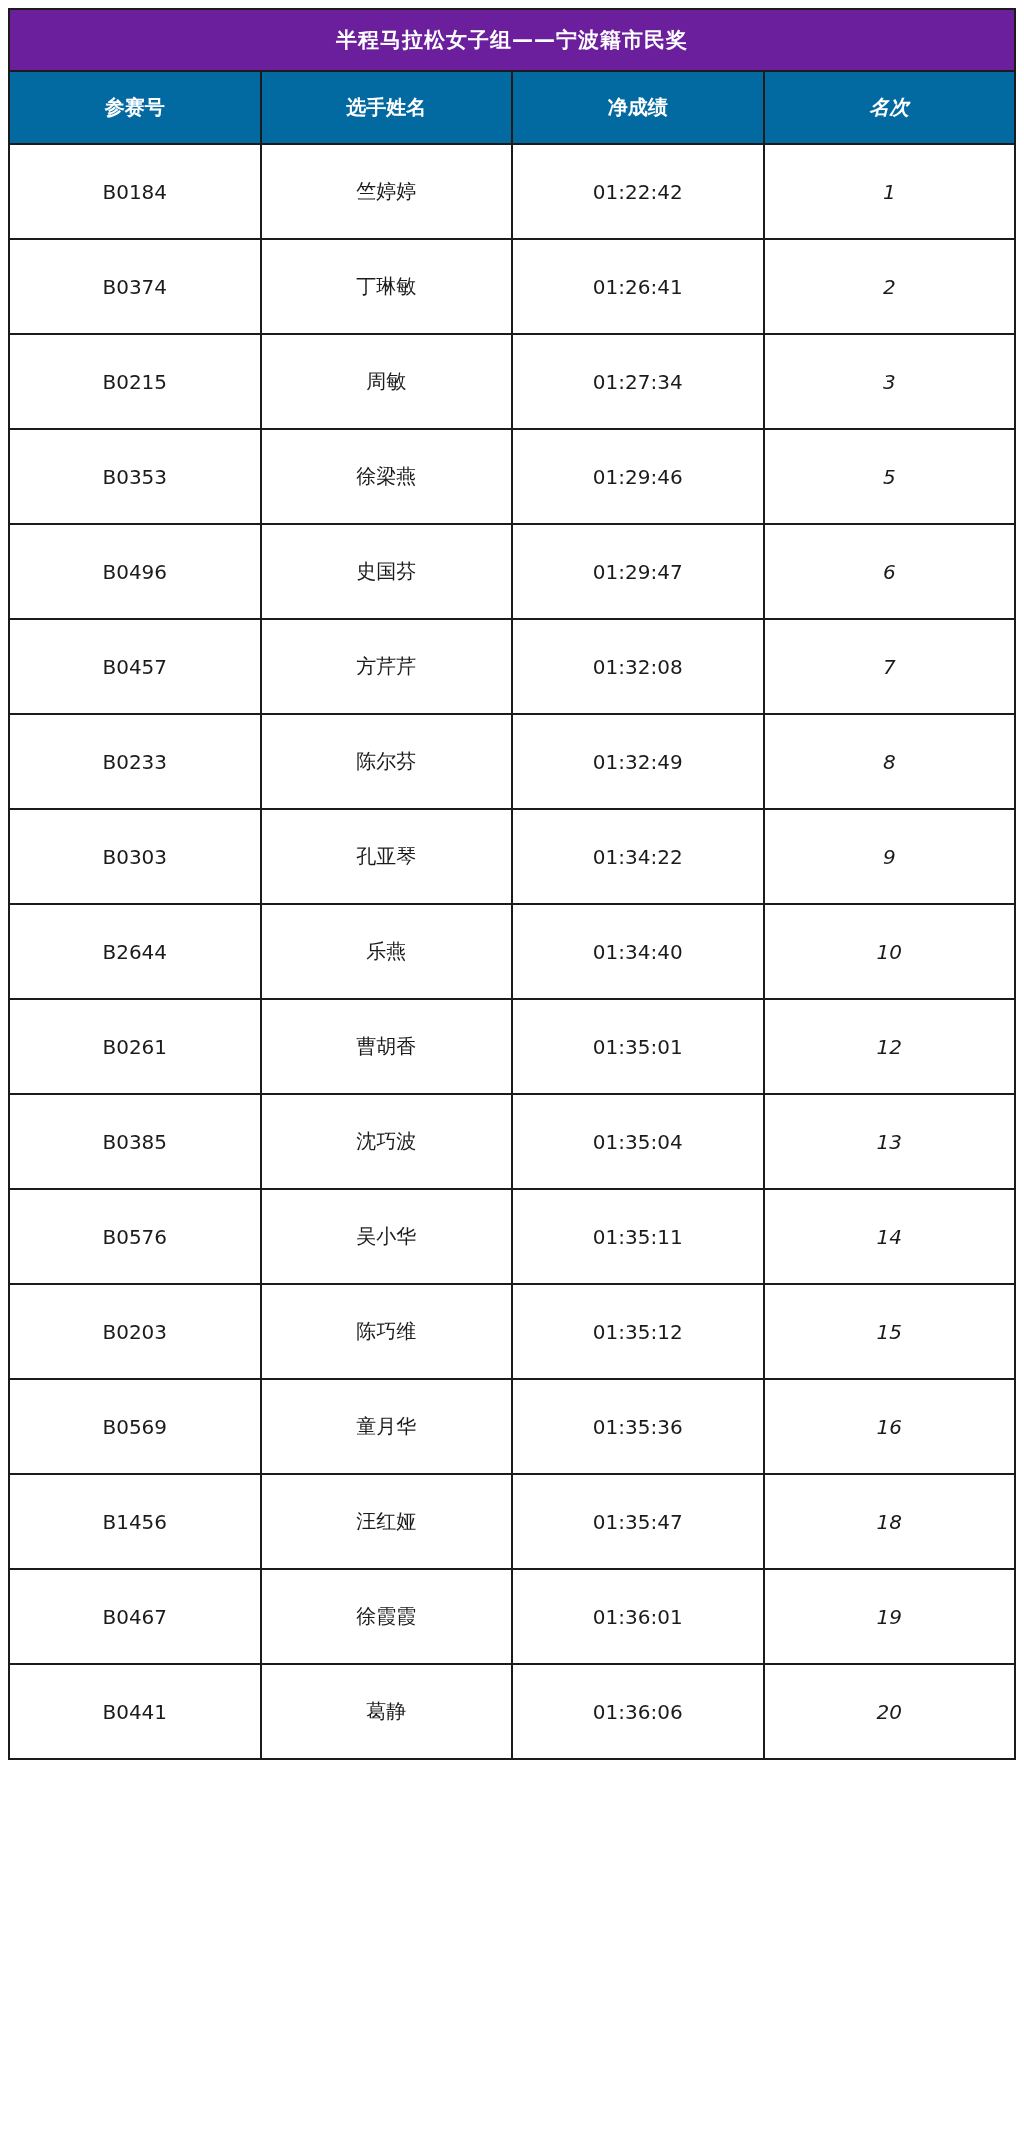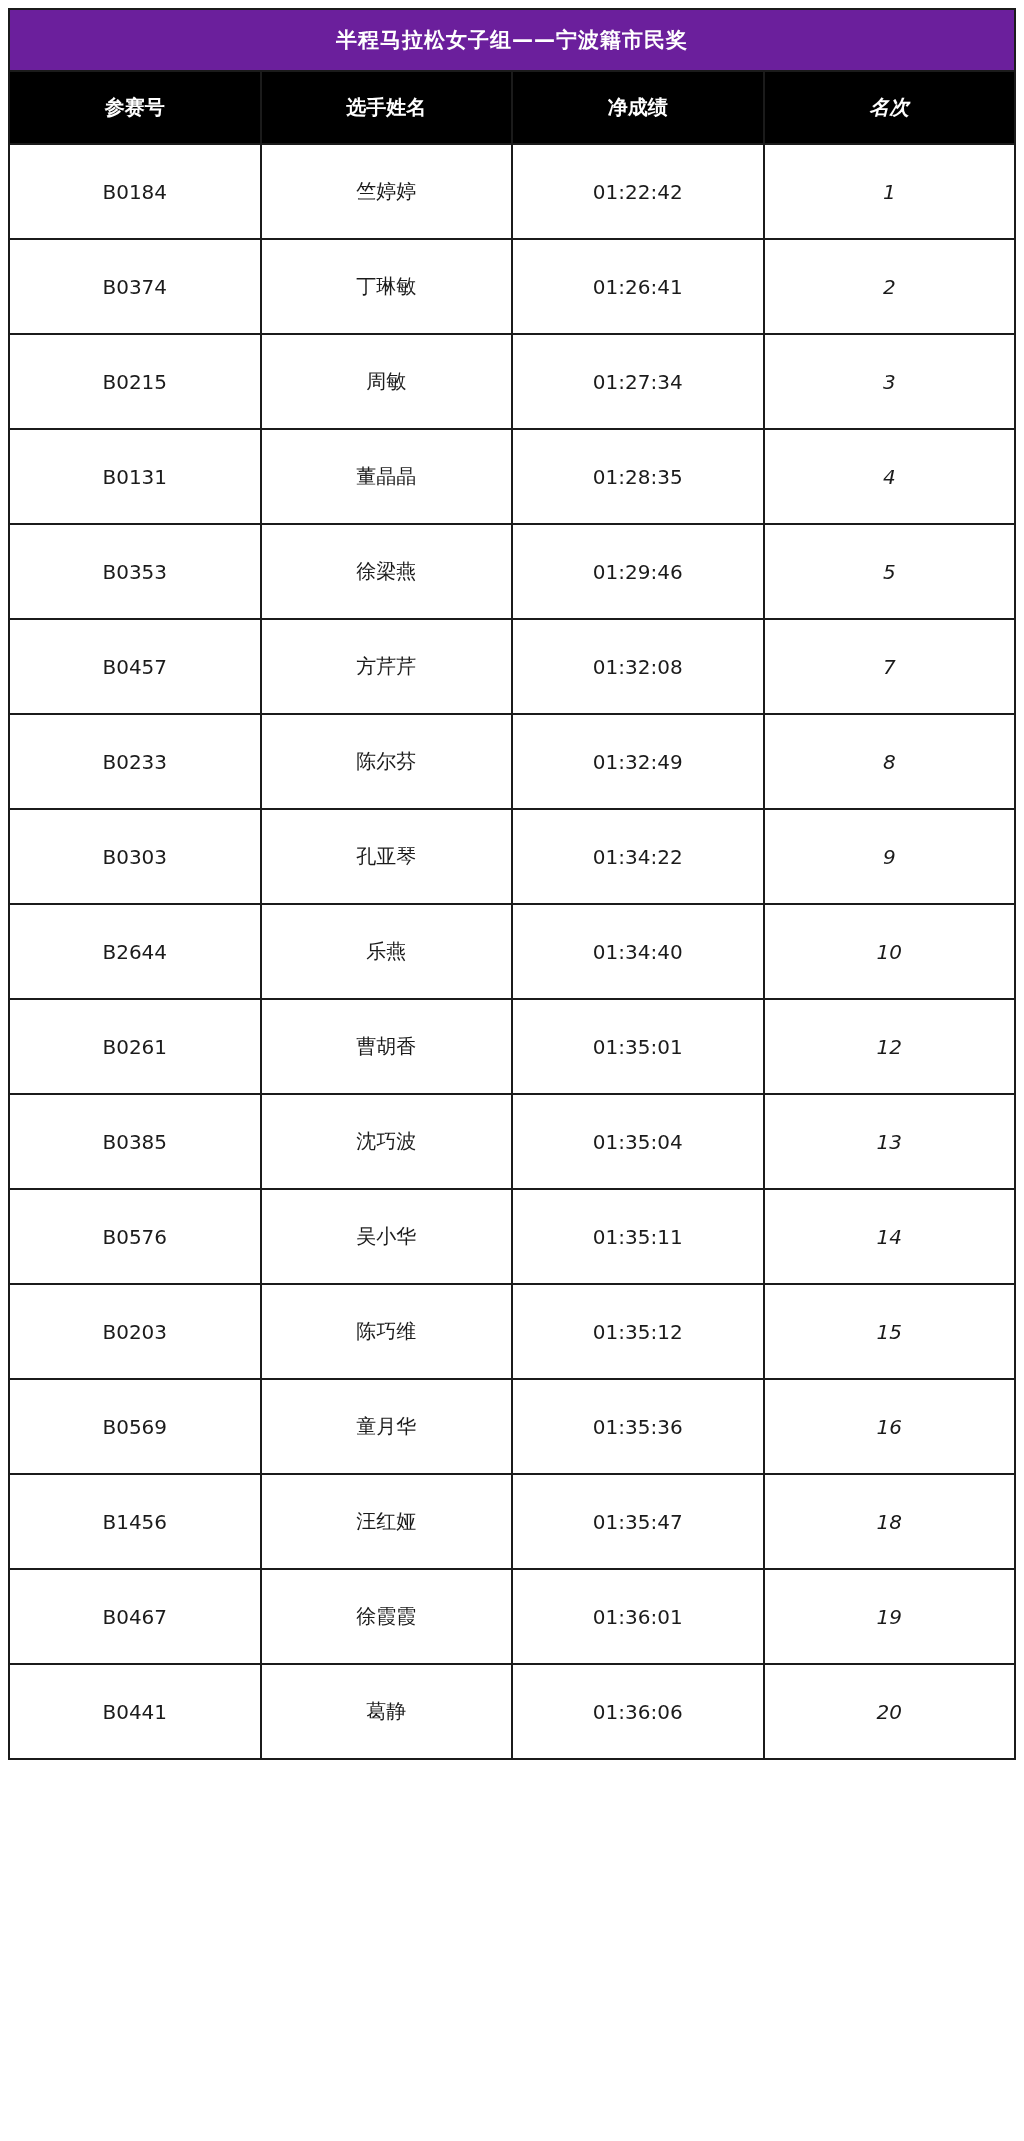--- a/index.html
+++ b/index.html
@@ -31,21 +31,21 @@
   .title-cell {
     background: #6b1f9c;
     color: #ffffff;
     font-size: 21px;
     font-weight: bold;
     text-align: center;
     height: 62px;
     letter-spacing: 1px;
   }
   .header-cell {
-    background: #000000;
+    background: #0369a1;
     color: #ffffff;
     font-size: 20px;
     font-weight: bold;
     text-align: center;
     height: 73px;
   }
   .data-cell {
     background: #ffffff;
     color: #1b1b1b;
     font-size: 20px;
@@ -87,30 +87,30 @@
           <td class="data-cell col-time">01:26:41</td>
           <td class="data-cell col-rank">2</td>
         </tr>
         <tr>
           <td class="data-cell col-bib">B0215</td>
           <td class="data-cell col-name">周敏</td>
           <td class="data-cell col-time">01:27:34</td>
           <td class="data-cell col-rank">3</td>
         </tr>
         <tr>
-          <td class="data-cell col-bib">B0131</td>
-          <td class="data-cell col-name">董晶晶</td>
-          <td class="data-cell col-time">01:28:35</td>
-          <td class="data-cell col-rank">4</td>
-        </tr>
-        <tr>
           <td class="data-cell col-bib">B0353</td>
           <td class="data-cell col-name">徐梁燕</td>
           <td class="data-cell col-time">01:29:46</td>
           <td class="data-cell col-rank">5</td>
+        </tr>
+        <tr>
+          <td class="data-cell col-bib">B0496</td>
+          <td class="data-cell col-name">史国芬</td>
+          <td class="data-cell col-time">01:29:47</td>
+          <td class="data-cell col-rank">6</td>
         </tr>
         <tr>
           <td class="data-cell col-bib">B0457</td>
           <td class="data-cell col-name">方芹芹</td>
           <td class="data-cell col-time">01:32:08</td>
           <td class="data-cell col-rank">7</td>
         </tr>
         <tr>
           <td class="data-cell col-bib">B0233</td>
           <td class="data-cell col-name">陈尔芬</td>

